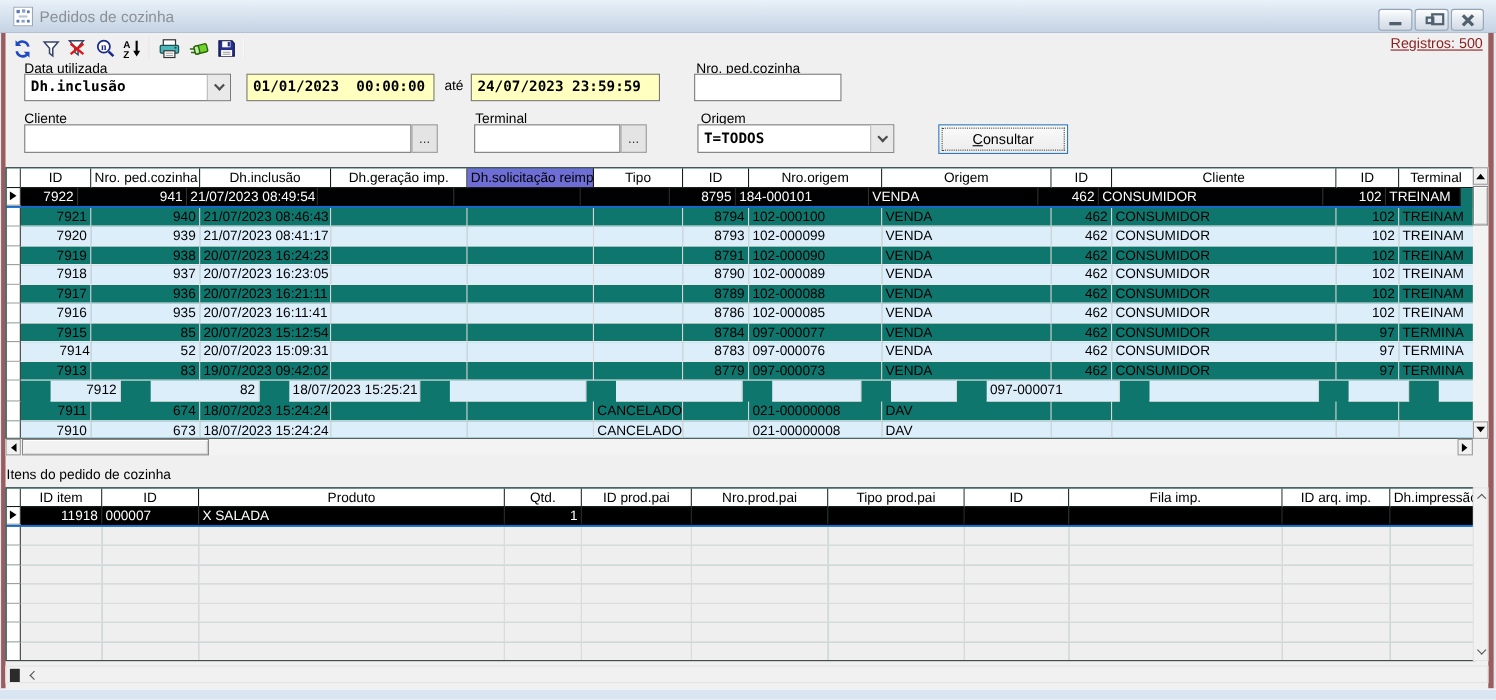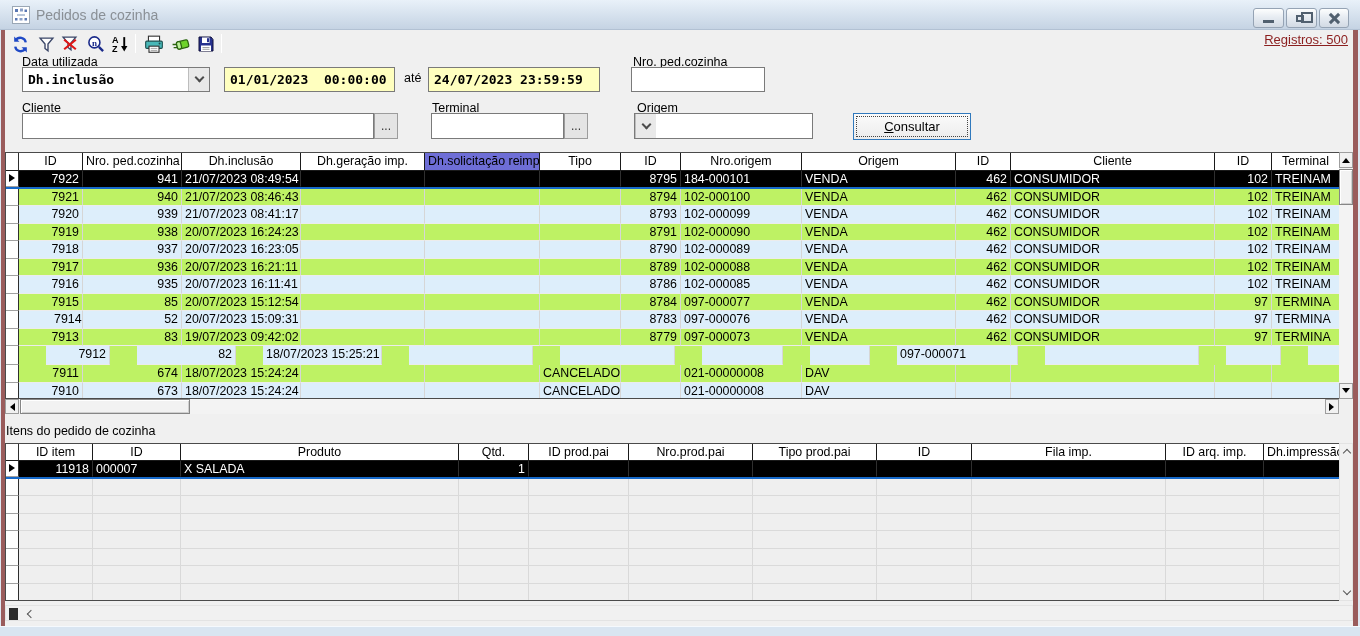--- a/index.html
+++ b/index.html
@@ -38,21 +38,21 @@
   .combo-text{flex:1;font:700 13px "DejaVu Sans Mono",monospace;display:flex;align-items:center;padding-left:5px;overflow:hidden;white-space:pre;}
   .combo-btn{width:21px;background:#e9e9e9;border-left:1px solid #bdbdbd;display:flex;align-items:center;justify-content:center;}
   .chev{width:7px;height:7px;border-right:2px solid #4c4c4c;border-bottom:2px solid #4c4c4c;transform:rotate(45deg);margin-top:-4px;}
   .browse-btn{position:absolute;width:24px;height:26px;background:#e4e4e4;border:1px solid #9c9c9c;
     font-size:12px;color:#333;display:flex;align-items:flex-end;justify-content:center;padding-bottom:5px;cursor:default;}
   .btn-consultar{position:absolute;left:853px;top:113px;width:118px;height:27px;background:linear-gradient(#fbfbfb,#ececec);
     border:1px solid #3079bd;outline:1px dotted #444;outline-offset:-4px;display:flex;align-items:center;justify-content:center;cursor:default;}
   .btn-consultar span{display:block;font-size:13px;color:#000;}
   .btn-consultar span::first-letter{text-decoration:underline;}
   
-  .grid{position:absolute;background:#bef264;border:1px solid #4a4a4a;overflow:hidden;}
+  .grid{position:absolute;background:#0f766e;border:1px solid #4a4a4a;overflow:hidden;}
   .g-row{display:flex;width:max-content;}
   .g-ind{width:13px;flex:none;background:#fff;border-right:1px solid #2e2e2e;border-bottom:1px solid #a0a0a0;
     display:flex;align-items:center;justify-content:center;}
   .g-ind .tri-r{width:0;height:0;border:4px solid transparent;border-left:6px solid #000;margin-left:4px;}
   .g-cell{flex:none;overflow:hidden;white-space:nowrap;border-right:1px solid #d6d6d6;border-bottom:1px solid #ececec;
     font-size:12.4px;padding:1px 3px 0 3px;color:#000;}
   .ar{text-align:right;}
   .g-head .g-cell{background:#fff;border-right:1px solid #1a1a1a;border-bottom:1px solid #1a1a1a;text-align:center;padding-top:1px;}
   .g-head .g-ind{border-bottom:1px solid #1a1a1a;}
   .g-hilite{background:#6e6ed6 !important;}
@@ -189,20 +189,21 @@
   <input class="efield" style="left: 631px; top: 67px; width: 134px;" value="">
 
   <span class="lbl" style="left:22px;top:101px;">Cliente</span>
   <input class="efield" style="left: 22px; top: 113px; width: 352px; height: 26px; font: 12.5px &quot;Liberation Sans&quot;, sans-serif;" value="">
   <div class="browse-btn" style="left:374px;top:113px;">...</div>
   <span class="lbl" style="left:432px;top:101px;">Terminal</span>
   <input class="efield" style="left: 431px; top: 113px; width: 133px; height: 26px; font: 12.5px &quot;Liberation Sans&quot;, sans-serif;" value="">
   <div class="browse-btn" style="left:564px;top:113px;">...</div>
   <span class="lbl" style="left:637px;top:101px;">Origem</span>
   <div class="combo" style="left:634px;top:113px;width:179px;height:26px;">
+    <span class="combo-text">T=TODOS</span>
     <span class="combo-btn">
         <span class="chev"></span>
       </span>
   </div>
   <div class="btn-consultar">
       <span>Consultar</span>
     </div>
 
   <div id="orders-grid" class="grid" style="left:5px;top:152px;width:1336px;height:247px;">
       <div class="g-row g-head" style="height: 18px;">
@@ -218,21 +219,21 @@
         <div class="g-cell" style="width: 154px; height: 18px;">Origem</div>
         <div class="g-cell" style="width: 55px; height: 18px;">ID</div>
         <div class="g-cell" style="width: 204px; height: 18px;">Cliente</div>
         <div class="g-cell" style="width: 57px; height: 18px;">ID</div>
         <div class="g-cell" style="width: 68px; height: 18px;">Terminal</div>
       </div>
       <div class="g-row g-sel" style="height: 17.5px;">
         <div class="g-ind">
           <div class="tri-r"></div>
         </div>
-        <div class="g-cell ar" style="width: 64px;">7922</div>
+        <div class="g-cell ar" style="width: 52px;">7922</div>
         <div class="g-cell ar" style="width: 99px;">941</div>
         <div class="g-cell" style="width: 119px;">21/07/2023 08:49:54</div>
         <div class="g-cell" style="width: 124px;"></div>
         <div class="g-cell" style="width: 115px;"></div>
         <div class="g-cell" style="width: 81px;"></div>
         <div class="g-cell ar" style="width: 60px;">8795</div>
         <div class="g-cell" style="width: 121px;">184-000101</div>
         <div class="g-cell" style="width: 154px;">VENDA</div>
         <div class="g-cell ar" style="width: 55px;">462</div>
         <div class="g-cell" style="width: 204px;">CONSUMIDOR</div>

